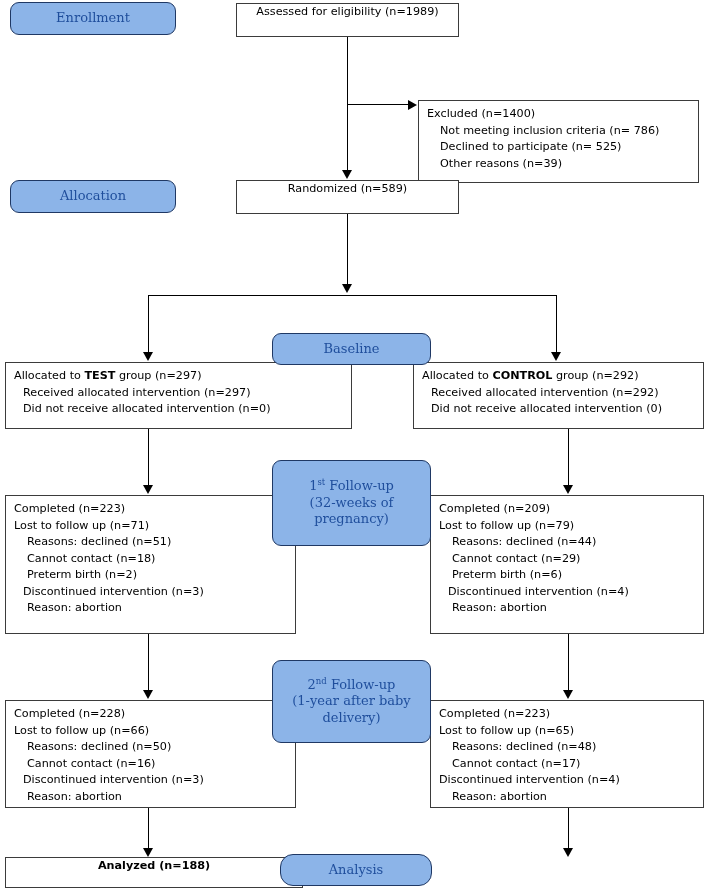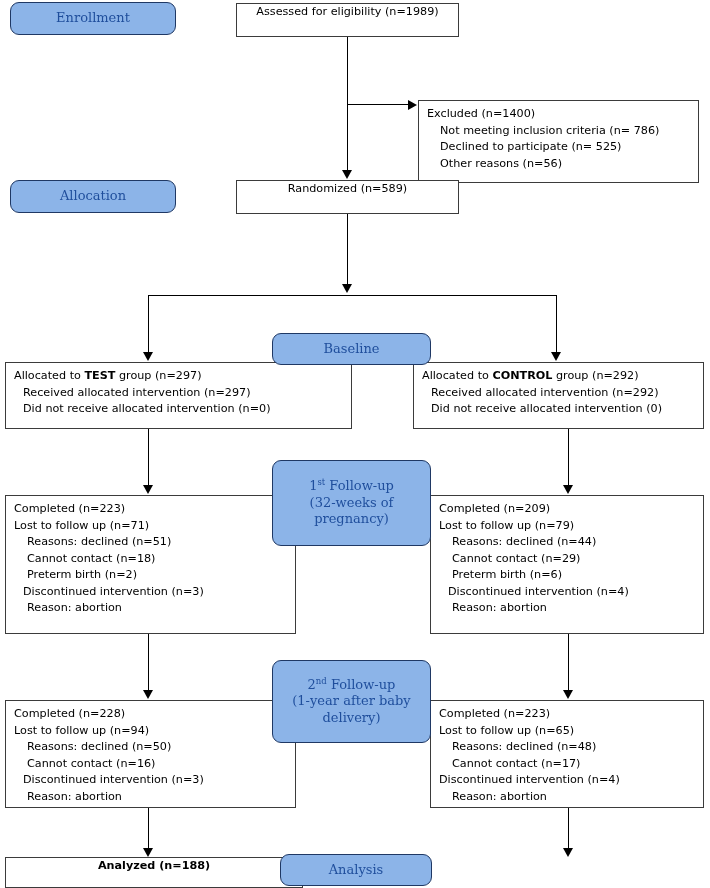--- a/index.html
+++ b/index.html
@@ -112,21 +112,21 @@
   </div>
 
   <div class="stage" style="left:272px; top:660px; width:159px; height:83px;">
     <div>
       <div><span>2</span><sup>nd</sup><span> Follow-up</span></div>
       <div>(1-year after baby</div>
       <div>delivery)</div>
     </div>
   </div>
 
-  <div class="stage" style="left:280px; top:854px; width:152px; height:32px;">
+  <div class="stage" style="left:280px; top:854px; width:152px; height:32px;border-radius:13px;">
     <span>Analysis</span>
   </div>
 
   <div class="vline" style="left:347px; top:36px; height:135px;"></div>
   <div class="arrowhead-down" style="left:342px; top:170px;"></div>
 
   <div class="hline" style="left:347px; top:104px; width:62px;"></div>
   <div class="arrowhead-right" style="left:408px; top:100px;"></div>
 
   <div class="vline" style="left:347px; top:213px; height:72px;"></div>
@@ -158,21 +158,21 @@
   <div class="arrowhead-down" style="left:563px; top:848px;"></div>
 
   <div class="box center" style="left:236px; top:3px; width:223px; height:34px;">
     <span class="ln">Assessed for eligibility (n=1989)</span>
   </div>
 
   <div class="box" style="left:418px; top:64px; width:281px; height:83px;margin-top:36px;">
     <div class="ln">Excluded (n=1400)</div>
     <div class="ln ind1">Not meeting inclusion criteria (n= 786)</div>
     <div class="ln ind1">Declined to participate (n= 525)</div>
-    <div class="ln ind1">Other reasons (n=56)</div>
+    <div class="ln ind1">Other reasons (n=39)</div>
   </div>
 
   <div class="box center" style="left:236px; top:180px; width:223px; height:34px;">
     <span class="ln">Randomized (n=589)</span>
   </div>
 
   <div class="box" style="left:5px; top:362px; width:347px; height:67px;">
     <div class="ln"><span>Allocated to </span><span class="bold">TEST</span><span> group (n=297)</span></div>
     <div class="ln ind2">Received allocated intervention (n=297)</div>
     <div class="ln ind2">Did not receive allocated intervention (n=0)</div>
@@ -199,21 +199,21 @@
     <div class="ln">Lost to follow up (n=79)</div>
     <div class="ln ind1">Reasons: declined (n=44)</div>
     <div class="ln ind1">Cannot contact (n=29)</div>
     <div class="ln ind1">Preterm birth (n=6)</div>
     <div class="ln ind2">Discontinued intervention (n=4)</div>
     <div class="ln ind1">Reason: abortion</div>
   </div>
 
   <div class="box" style="left:5px; top:700px; width:291px; height:108px;">
     <div class="ln">Completed (n=228)</div>
-    <div class="ln">Lost to follow up (n=94)</div>
+    <div class="ln">Lost to follow up (n=66)</div>
     <div class="ln ind1">Reasons: declined (n=50)</div>
     <div class="ln ind1">Cannot contact (n=16)</div>
     <div class="ln ind2">Discontinued intervention (n=3)</div>
     <div class="ln ind1">Reason: abortion</div>
   </div>
 
   <div class="box" style="left:430px; top:700px; width:274px; height:108px;">
     <div class="ln">Completed (n=223)</div>
     <div class="ln">Lost to follow up (n=65)</div>
     <div class="ln ind1">Reasons: declined (n=48)</div>

